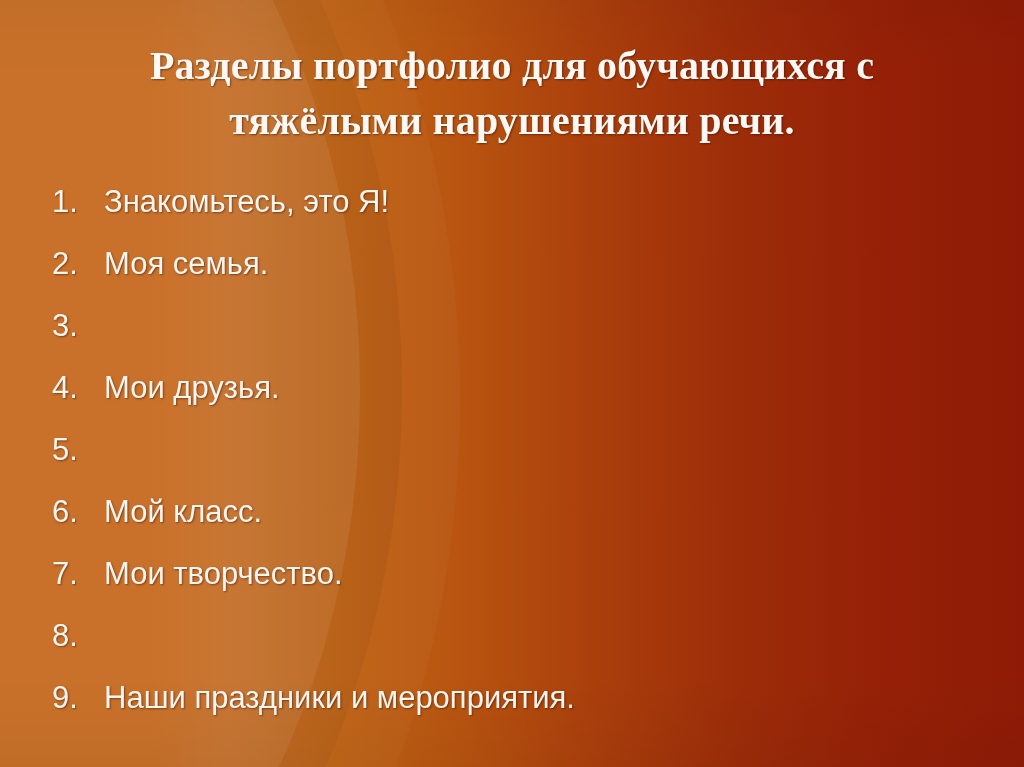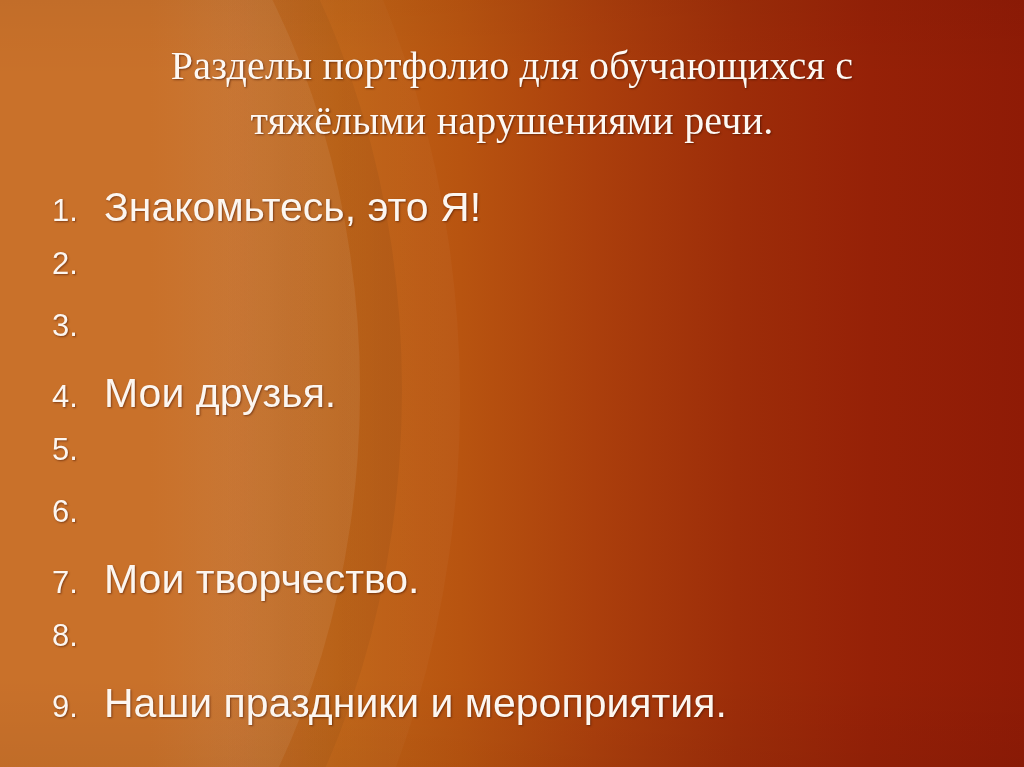--- a/index.html
+++ b/index.html
@@ -88,21 +88,21 @@
   }
 
   
   #title {
     position: absolute;
     left: 70px;
     top: 38px;
     width: 884px;
     text-align: center;
     font-family: "Liberation Serif", "DejaVu Serif", serif;
-    font-weight: normal;
+    font-weight: bold;
     font-size: 40px;
     line-height: 55px;
     color: #fdf8f3;
     text-shadow: 1px 1px 2px rgba(60,14,2,0.55);
     letter-spacing: 0.2px;
   }
   #title .tline { display: block; white-space: nowrap; }
 
   
   #list {
@@ -122,21 +122,21 @@
     font-size: 31px;
     text-shadow: 1px 1px 2px rgba(60,14,2,0.5);
   }
   #list li .num {
     flex: 0 0 52px;
     text-align: left;
     font-size: 31px;
   }
   #list li .txt {
     flex: 1 1 auto;
-    font-size: 41px;
+    font-size: 31px;
     white-space: nowrap;
   }
 </style>
 </head>
 <body>
 
 <div id="slide">
 
   <div class="arc arc-c"></div>
   <div class="arc arc-b"></div>
@@ -149,33 +149,35 @@
     <span class="tline">тяжёлыми нарушениями речи.</span>
   </div>
 
   <ul id="list">
     <li>
       <span class="num">1.</span>
       <span class="txt">Знакомьтесь, это Я!</span>
     </li>
     <li>
       <span class="num">2.</span>
+      <span class="txt">Моя семья.</span>
     </li>
     <li>
       <span class="num">3.</span>
     </li>
     <li>
       <span class="num">4.</span>
       <span class="txt">Мои друзья.</span>
     </li>
     <li>
       <span class="num">5.</span>
     </li>
     <li>
       <span class="num">6.</span>
+      <span class="txt">Мой класс.</span>
     </li>
     <li>
       <span class="num">7.</span>
       <span class="txt">Мои творчество.</span>
     </li>
     <li>
       <span class="num">8.</span>
     </li>
     <li>
       <span class="num">9.</span>

